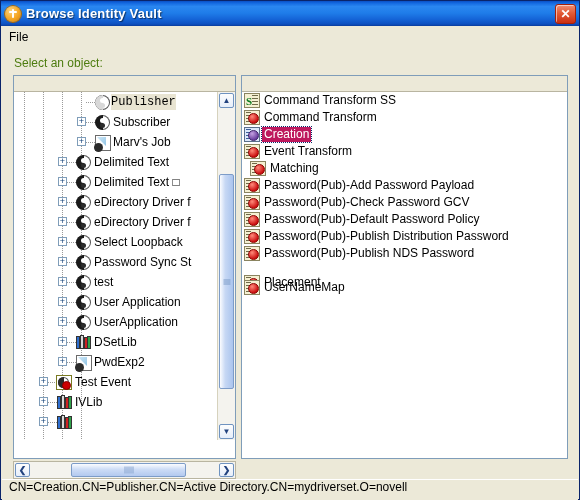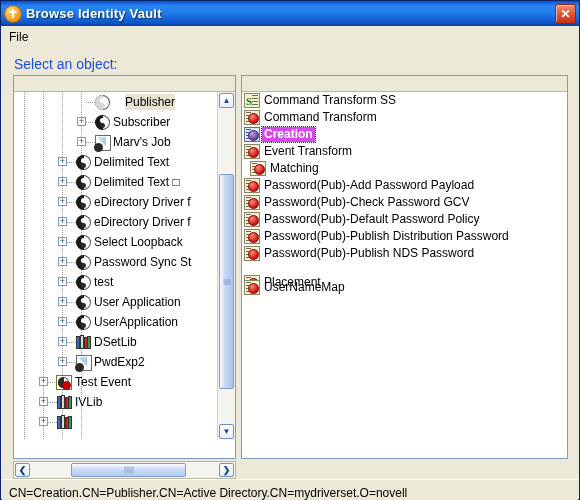--- a/index.html
+++ b/index.html
@@ -50,21 +50,21 @@
     position:absolute;left:1px;top:25px;width:576px;height:21px;
     background:#ece9d8;border-bottom:1px solid #d6d2bd;
     display:flex;align-items:center;
   }
   .menu-item{font-size:12px;color:#000;padding:2px 7px;cursor:default;}
   
   .content{
     position:absolute;left:1px;top:46px;width:576px;height:431px;background:#ece9d8;
   }
   .select-label{
-    position:absolute;left:12px;top:9px;font-size:14px;color:#1d4ed8;
+    position:absolute;left:12px;top:9px;font-size:12px;color:#4d7c0f;
   }
   
   .panel{
     position:absolute;
     background:#fff;
     border:1px solid #7f9db9;
     box-sizing:border-box;
     overflow:hidden;
   }
   .panel.left{left:11px;top:28px;width:223px;height:384px;}
@@ -191,21 +191,21 @@
   
   .list-view{
     position:absolute;left:0;top:16px;right:0;bottom:0;background:#fff;overflow:hidden;
   }
   .list-row{
     position:absolute;left:2px;height:17px;display:flex;align-items:center;
     font-size:12px;color:#000;white-space:nowrap;padding-left:0;
   }
   .list-row .licon{width:16px;height:15px;margin-right:2px;flex:0 0 auto;position:relative;}
   .list-row .ltext{line-height:15px;padding:0 2px;}
-  .list-row.selected .ltext{background:#d946ef;color:#fff;outline:1px dotted #0a2a6a;font-weight:bold;}
+  .list-row.selected .ltext{background:#be185d;color:#fff;outline:1px dotted #0a2a6a;}
   
   .policy{
     background:#f5f0d2;border:1px solid #8a8460;box-sizing:border-box;
   }
   .policy .lines{position:absolute;left:1px;top:1px;width:5px;height:11px;
     background-image:repeating-linear-gradient(to bottom,#6f6a4a 0,#6f6a4a 1px,transparent 1px,transparent 3px);}
   .policy .dot{position:absolute;right:0px;top:2px;width:9px;height:9px;border-radius:50%;
     background:radial-gradient(circle at 35% 30%,#ff8a7a,#cc1111 70%);border:1px solid #8b0000;}
   .policy.sel-icon{background:#dce8fb;border-color:#5a6f8a;}
   .policy.sel-icon .lines{background-image:repeating-linear-gradient(to bottom,#3a5f9a 0,#3a5f9a 1px,transparent 1px,transparent 3px);}
@@ -226,21 +226,21 @@
     font-size:12px;color:#000;cursor:pointer;
     display:flex;align-items:center;justify-content:center;
     box-shadow:inset 0 0 0 1px #fff;
   }
   #ok-button{left:411px;top:439px;width:72px;}
   #cancel-button{left:490px;top:439px;width:72px;}
   
   .statusbar{
     position:absolute;left:1px;top:478px;width:576px;height:20px;
     background:#ece9d8;border-top:1px solid #fff;
-    display:flex;align-items:flex-end;
+    display:flex;align-items:flex-start;
   }
   .statusbar .txt{font-size:12px;color:#000;padding-left:7px;white-space:nowrap;}
 </style>
 </head>
 <body>
 
 <div id="app">
 
   <div class="titlebar">
     <div class="app-icon"></div>
@@ -262,21 +262,21 @@
           <div class="guide" style="left: 29px;"></div>
           <div class="guide" style="left: 48px;"></div>
           <div class="guide" style="left: 67px;"></div>
           <div class="guide" style="left: 10px;"></div>
           <div class="guide" style="left: 29px;"></div>
           <div class="tree-row" style="position: absolute; left: 0px; top: 0px; width: 205px;">
             <div class="hlink" style="left: 72px; top: 10px; width: 9px;"></div>
             <div class="ticon" style="left: 80px; top: 2px;">
               <div class="yy light" style="width: 15px; height: 15px; margin: 1px 0px 0px 1px;"></div>
             </div>
-            <div class="tlabel sel" style="left: 111px; top: 2px;">Publisher</div>
+            <div class="tlabel sel" style="left: 97px; top: 2px; font-family: Liberation Mono, monospace;">Publisher</div>
           </div>
           <div class="tree-row" style="position: absolute; left: 0px; top: 20px; width: 205px;">
             <div class="hlink" style="left: 72px; top: 10px; width: 9px;"></div>
             <div class="expander" style="left: 63px; top: 5px;">+</div>
             <div class="ticon" style="left: 80px; top: 2px;">
               <div class="yy dark" style="width: 15px; height: 15px; margin: 1px 0px 0px 1px;"></div>
             </div>
             <div class="tlabel" style="left: 99px; top: 2px;">Subscriber</div>
           </div>
           <div class="tree-row" style="position: absolute; left: 0px; top: 40px; width: 205px;">

